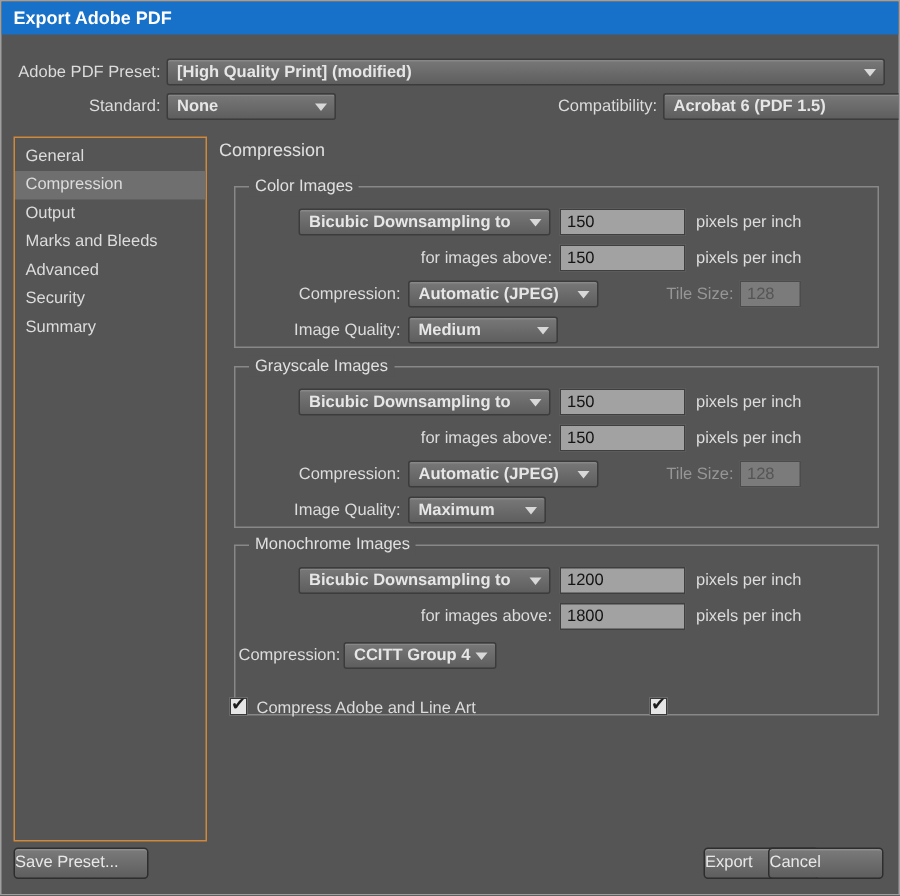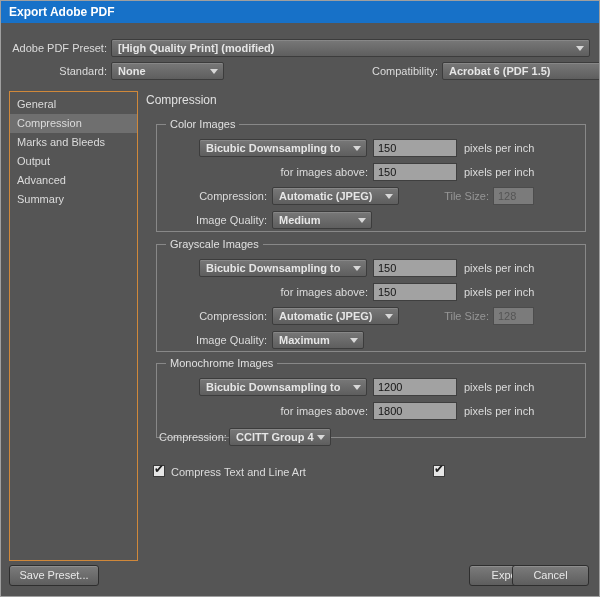--- a/index.html
+++ b/index.html
@@ -69,21 +69,21 @@
   .checkbox.checked::after{
     content:"\2714";position:absolute;left:0px;top:-4px;
     color:#1c1c1c;font-size:12px;
   }
   .btn{
     position:absolute;height:21px;box-sizing:border-box;
     background:linear-gradient(#7b7b7b,#5e5e5e);
     border:1px solid #2e2e2e;border-radius:3px;
     box-shadow:inset 0 1px 0 rgba(255,255,255,0.15);
     color:#e8e8e8;font-size:11px;font-family:"Liberation Sans",sans-serif;
-    text-align:center;line-height:19px;cursor:default;
+    text-align:left;line-height:19px;cursor:default;
   }
 </style>
 </head>
 <body>
 
 <div class="window">
 
   <div class="titlebar">
     <span class="title">Export Adobe PDF</span>
   </div>
@@ -102,23 +102,24 @@
 
   <span class="lbl r" style="left:350px;top:61px;width:87px;">Compatibility:</span>
   <div class="combo" style="left:441px;top:61px;width:172px;">
     <span>Acrobat 6 (PDF 1.5)</span>
     <span class="arrow"></span>
   </div>
 
   <div class="sidebar">
     <div class="side-item">General</div>
     <div class="side-item selected">Compression</div>
+    <div class="side-item">Output</div>
     <div class="side-item">Marks and Bleeds</div>
-    <div class="side-item">Output</div>
     <div class="side-item">Advanced</div>
+    <div class="side-item">Security</div>
     <div class="side-item">Summary</div>
   </div>
 
   <div class="heading">Compression</div>
 
   <div class="group" style="left:155px;top:123px;width:430px;height:108px;">
     <span class="legend">Color Images</span>
     <div class="combo" style="left:42px;top:14px;width:168px;">
       <span>Bicubic Downsampling to</span>
       <span class="arrow"></span>
@@ -160,39 +161,39 @@
     </div>
     <span class="lbl r dim" style="left:262px;top:62px;width:70px;">Tile Size:</span>
     <input class="field" style="left: 336px; top: 62px; width: 41px;" disabled="" value="128">
     <span class="lbl r" style="left:10px;top:86px;width:100px;">Image Quality:</span>
     <div class="combo" style="left:115px;top:86px;width:92px;">
       <span>Maximum</span>
       <span class="arrow"></span>
     </div>
   </div>
 
-  <div class="group" style="left:155px;top:362px;width:430px;height:75px;padding-left:16px;">
+  <div class="group" style="left:155px;top:362px;width:430px;height:114px;padding-left:16px;">
     <span class="legend">Monochrome Images</span>
     <div class="combo" style="left:42px;top:14px;width:168px;">
       <span>Bicubic Downsampling to</span>
       <span class="arrow"></span>
     </div>
     <input class="field" style="left: 216px; top: 14px; width: 84px;" value="1200">
     <span class="lbl" style="left:307px;top:14px;">pixels per inch</span>
     <span class="lbl r" style="left:80px;top:38px;width:131px;">for images above:</span>
     <input class="field" style="left: 216px; top: 38px; width: 84px;" value="1800">
     <span class="lbl" style="left:307px;top:38px;">pixels per inch</span>
     <span class="lbl r" style="left:2px;top:64px;width:66px;">Compression:</span>
     <div class="combo" style="left:72px;top:64px;width:102px;">
       <span>CCITT Group 4</span>
       <span class="arrow"></span>
     </div>
   </div>
 
   <span class="checkbox checked" style="left:152px;top:464px;"></span>
-  <span class="lbl" style="left:170px;top:462px;">Compress Text and Line Art</span>
+  <span class="lbl" style="left:170px;top:462px;">Compress Adobe and Line Art</span>
   <span class="checkbox checked" style="left:432px;top:464px;"></span>
 
   <div class="btn" style="left:8px;top:564px;width:90px;">Save Preset...</div>
   <div class="btn" style="left:424px;top:564px;width:77px;margin-left:44px;">Export</div>
   <div class="btn" style="left:511px;top:564px;width:77px;">Cancel</div>
 
 </div>
 
 </body></html>

